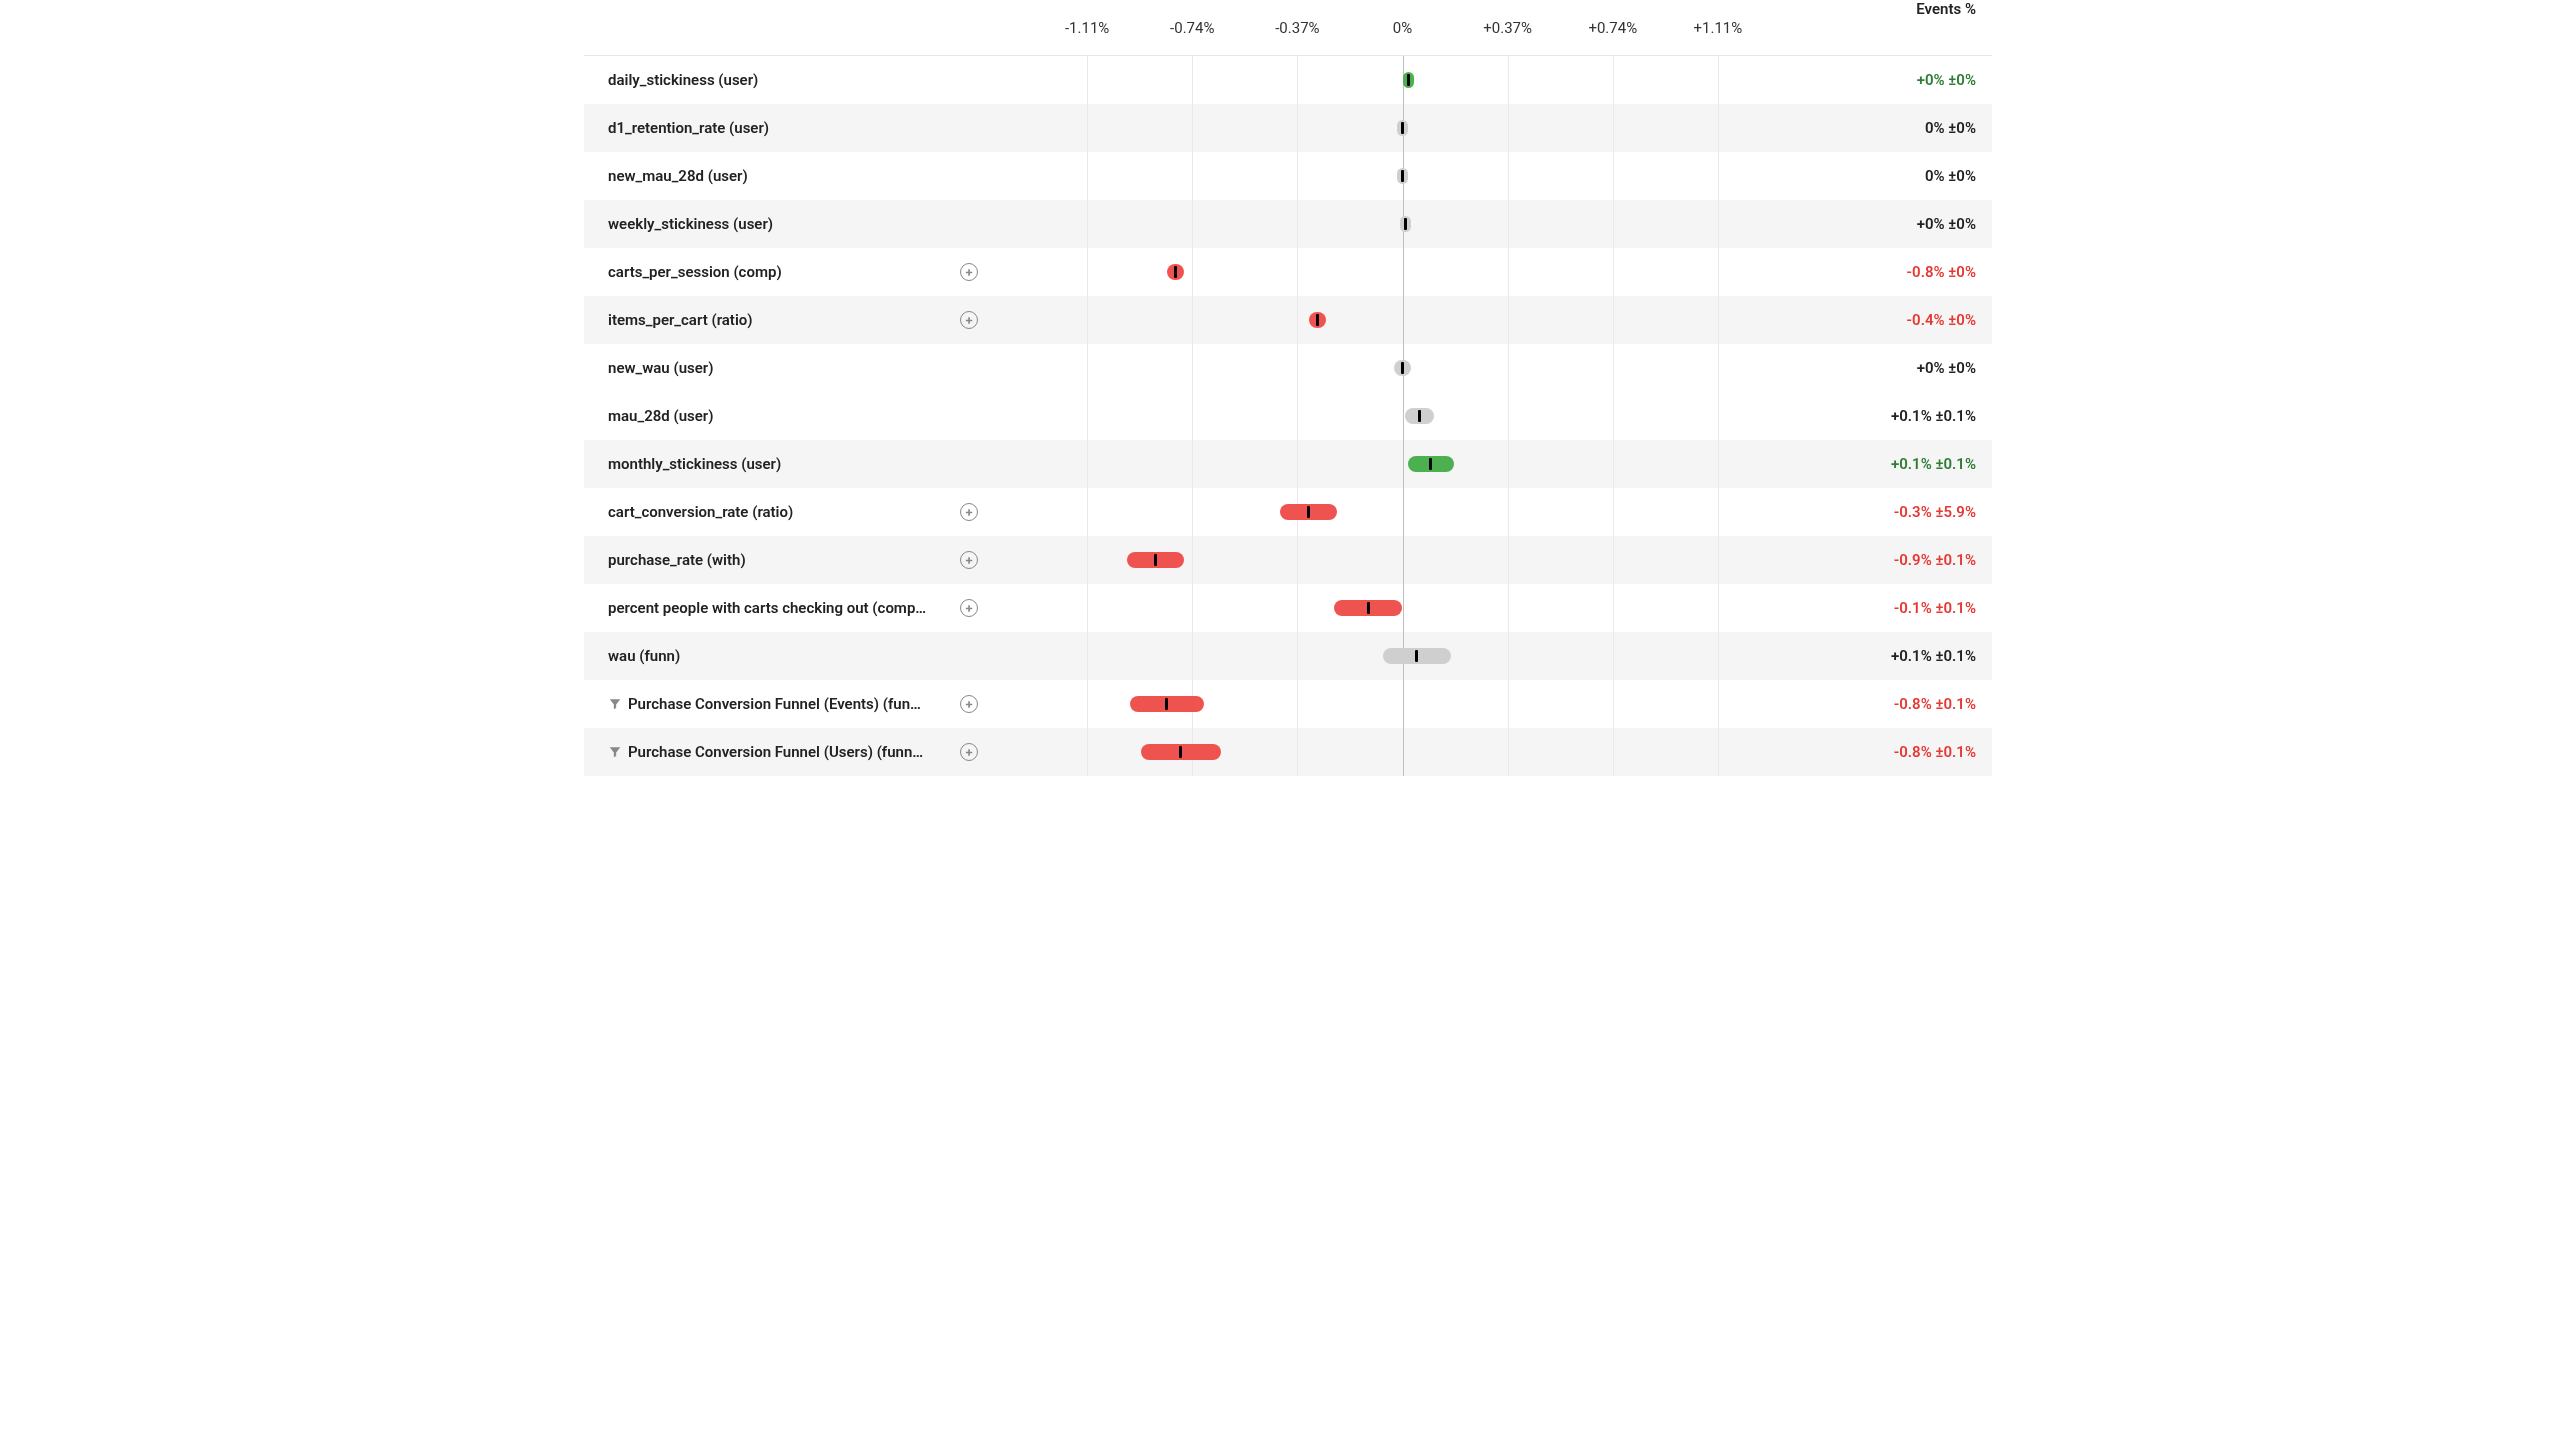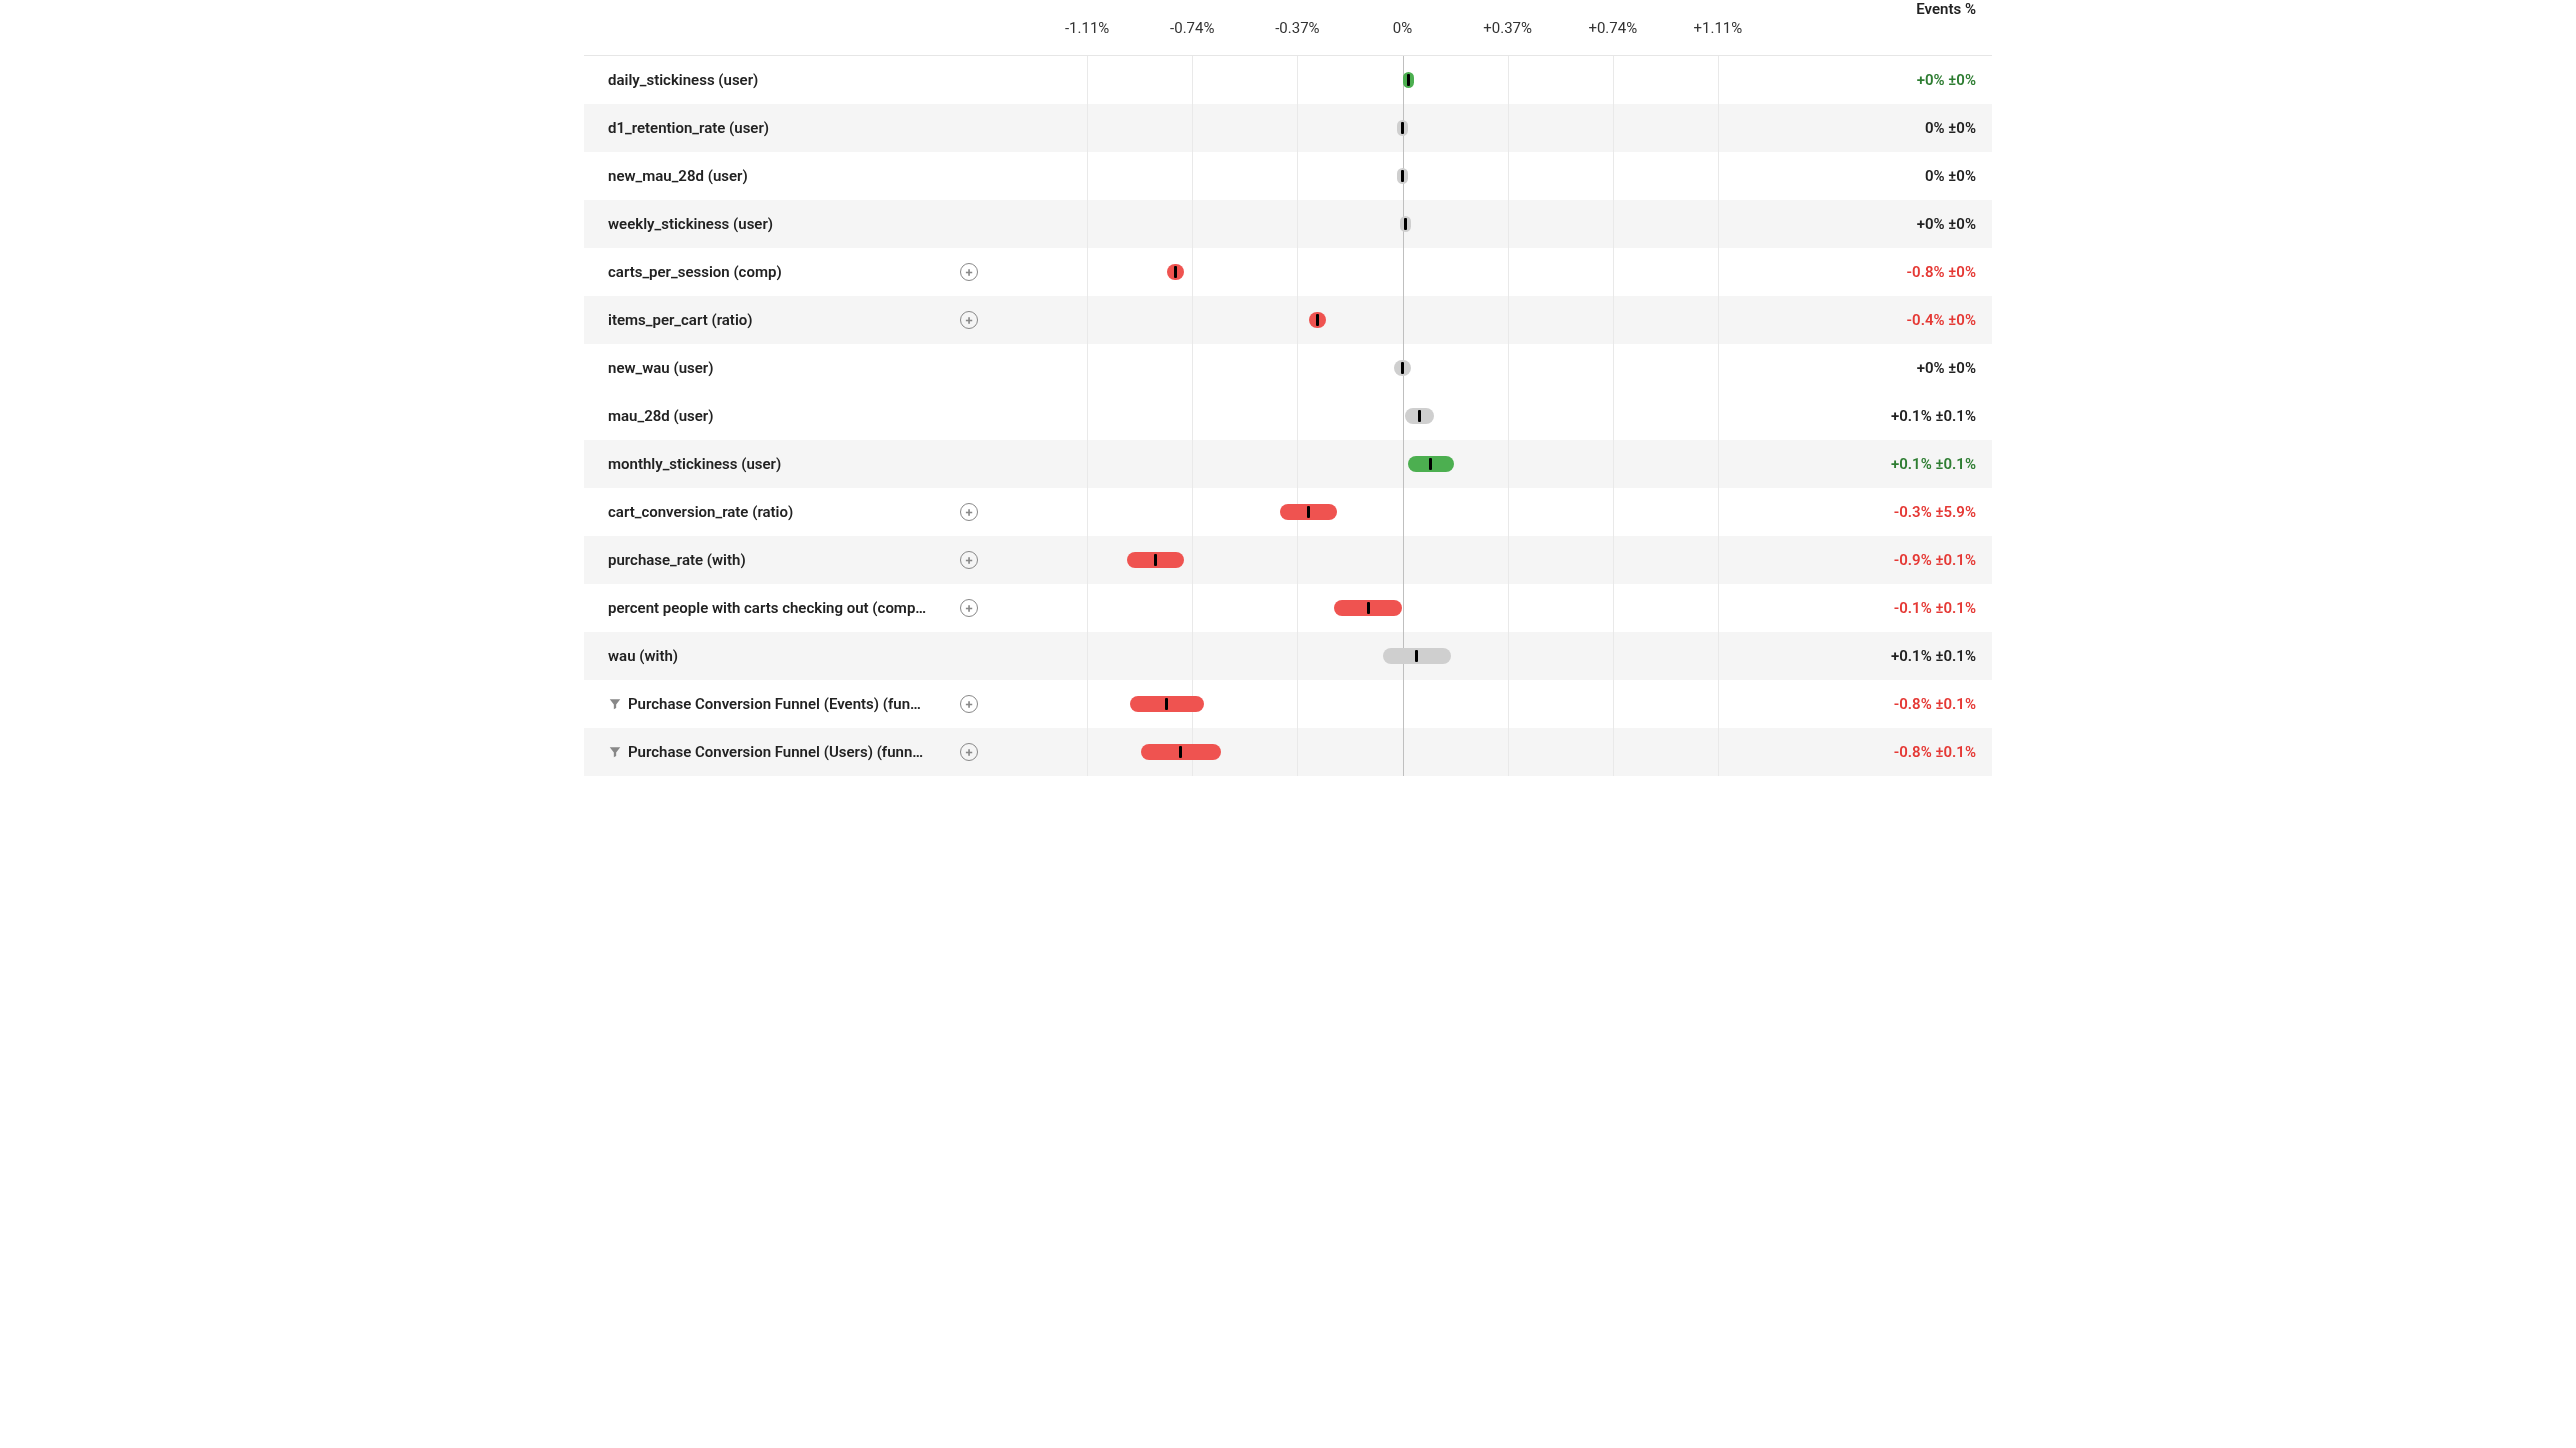--- a/index.html
+++ b/index.html
@@ -282,21 +282,21 @@
           <div class="gridline" style="left: 75%;"></div>
           <div class="gridline" style="left: 87.5%;"></div>
           <div class="pill red" style="left: 41.8919%; width: 8.10811%;">
             <div class="tick" style="left: calc(50% - 1.5px);"></div>
           </div>
         </div>
         <div class="delta-col"><span class="delta-val red">-0.1% ±0.1%</span></div>
       </div>
       <div class="metric-row alt">
         <div class="label-col">
-          <span class="metric-label">wau (with)</span>
+          <span class="metric-label">wau (funn)</span>
           <span class="metric-icons"></span>
         </div>
         <div class="chart-col chart-cell">
           <div class="gridline" style="left: 12.5%;"></div>
           <div class="gridline" style="left: 25%;"></div>
           <div class="gridline" style="left: 37.5%;"></div>
           <div class="gridline zero" style="left: 50%;"></div>
           <div class="gridline" style="left: 62.5%;"></div>
           <div class="gridline" style="left: 75%;"></div>
           <div class="gridline" style="left: 87.5%;"></div>

